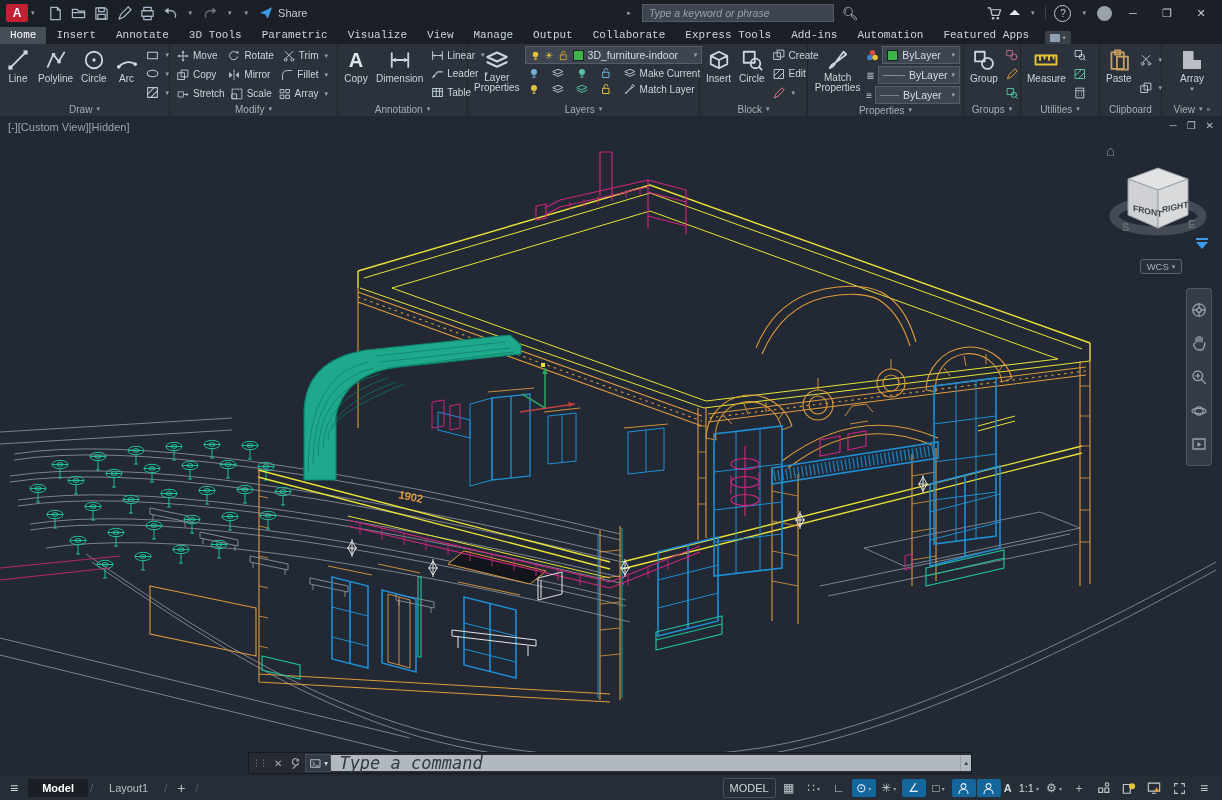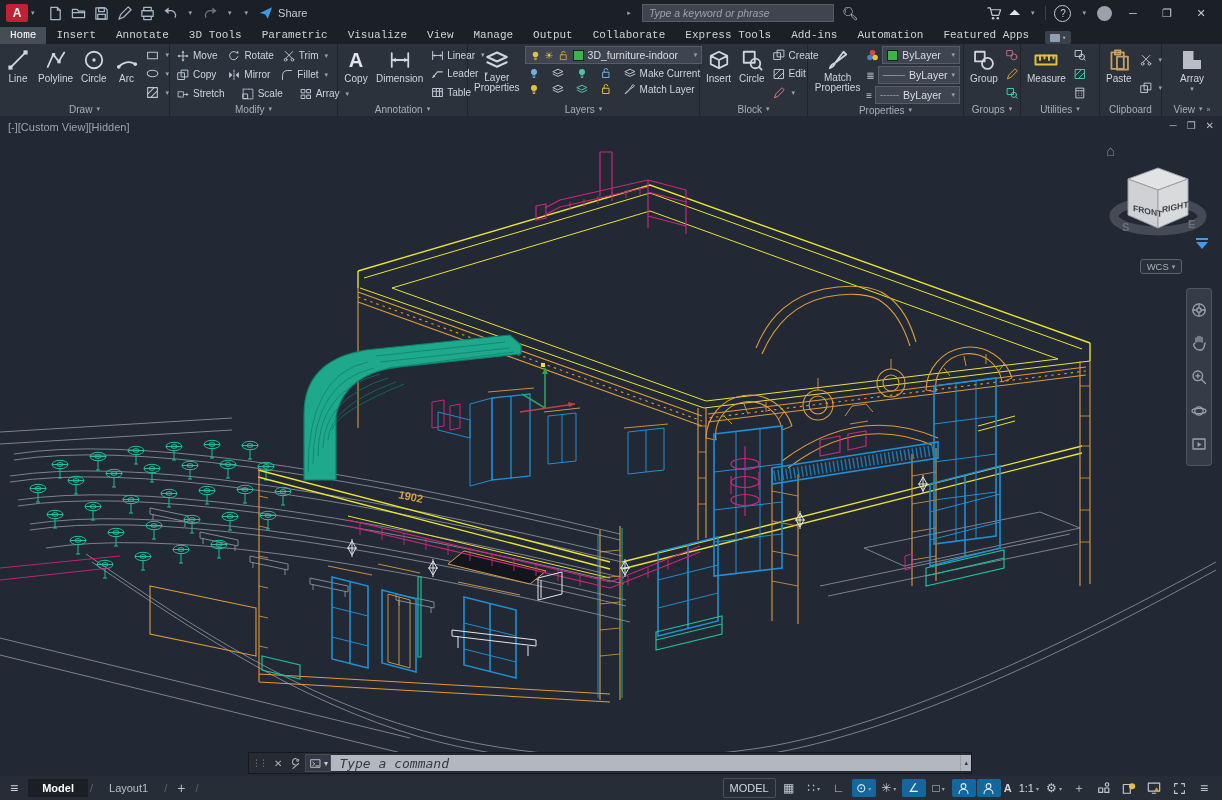--- a/index.html
+++ b/index.html
@@ -69,21 +69,21 @@
 
   
   .cmdbar{left:248px;top:636px;width:722px;height:20px;display:flex;align-items:center;background:#262b33;
           border:1px solid #15181d;}
   .cmdgrip{color:#7b828c;font-size:9px;letter-spacing:-2px;padding:0 3px;}
   .cmdx{color:#aab0b9;padding:0 5px;font-size:10px;}
   .cmdwrench{width:14px;height:14px;color:#aab0b9;margin-right:4px;}
   .cmdicon{width:24px;height:16px;background:#343a45;color:#c3cad2;display:flex;align-items:center;
            justify-content:center;gap:2px;font-size:8px;border:1px solid #444b57;}
   .cmdfield{flex:1;height:16px;background:#b2b8bf;color:#343a41;display:flex;align-items:center;
-            padding:0 8px;font-family:"DejaVu Sans Mono",monospace;font-style:italic;font-size:13px;}
+            padding:0 8px;font-family:"DejaVu Sans Mono",monospace;font-style:italic;font-size:17px;}
   .cmdup{color:#343a41;background:#b2b8bf;height:16px;display:flex;align-items:center;padding:0 3px;font-size:7px;border-left:1px solid #9aa0a8;}
 
   
   .statusbar{left:0;top:776px;width:1222px;height:24px;background:#272d36;display:flex;align-items:center;}
   .ham{color:#d0d5db;font-size:14px;padding:0 10px;}
   .mtab{padding:3px 14px;color:#b9bfc7;position:relative;}
   .mtab.active{background:#1a1e25;color:#fff;font-weight:bold;}
   .slash{color:#5a616b;padding:0 2px;}
   .sb-right{margin-left:auto;display:flex;align-items:center;gap:1px;padding-right:6px;}
   .sbtn{min-width:20px;height:18px;display:flex;align-items:center;justify-content:center;gap:2px;
@@ -532,21 +532,21 @@
         <span class="srow">
             <span class="ic">
               <svg width="12" height="12">
                 <use href="#s-fillet"></use>
               </svg>
             </span>
             <span>Fillet</span>
             <span class="caret">▾</span>
           </span>
       </div>
-      <div style="display:flex;gap:12px">
+      <div style="display:flex;gap:1px">
         <span class="srow" style="width:50px">
             <span class="ic">
               <svg width="12" height="12">
                 <use href="#s-stretch"></use>
               </svg>
             </span>
             <span>Stretch</span>
           </span>
         <span class="srow" style="width:52px">
             <span class="ic">

